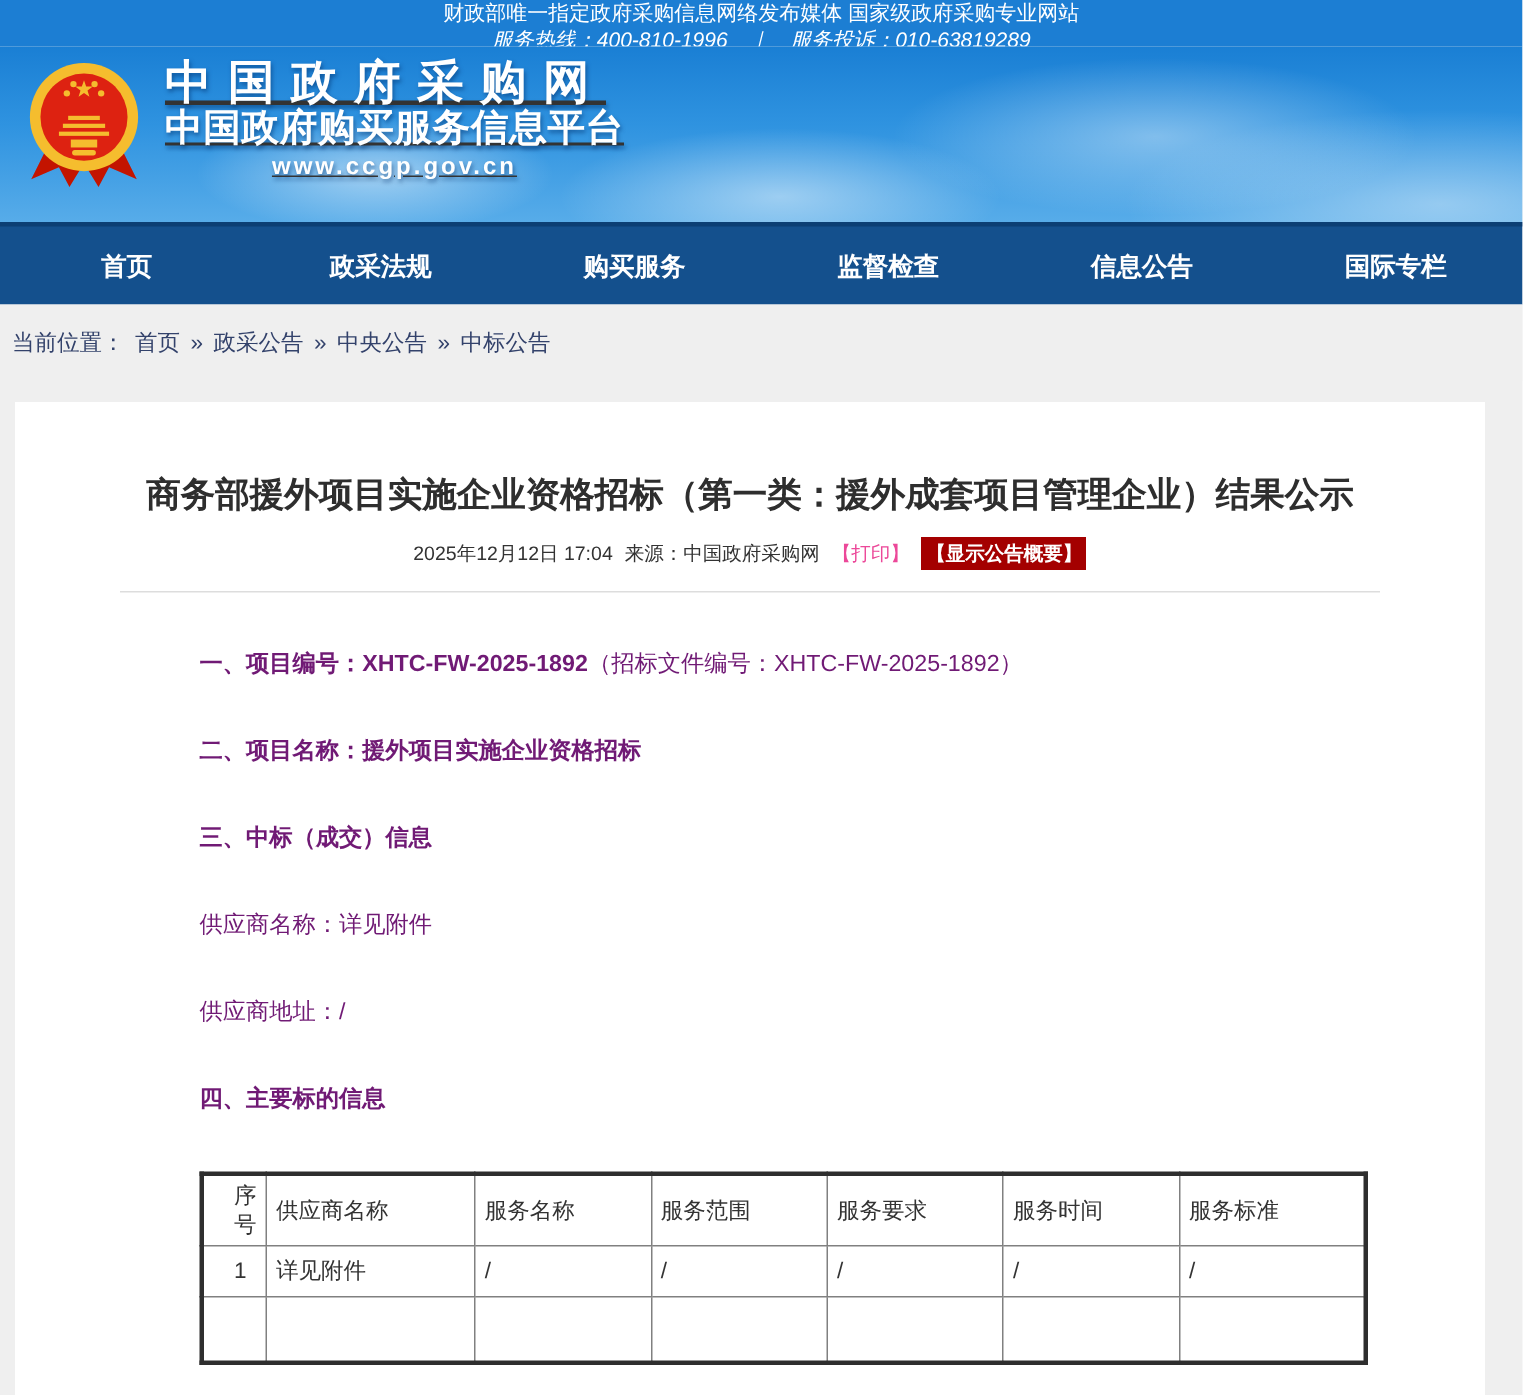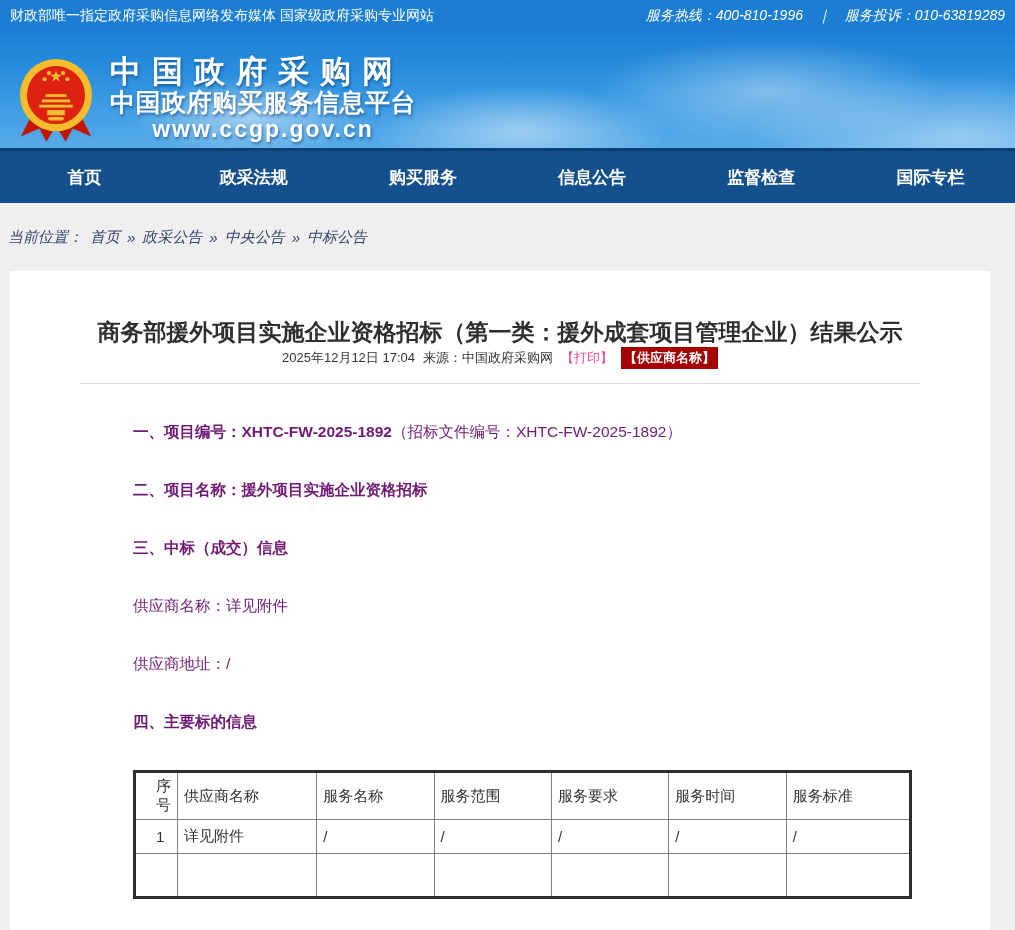--- a/index.html
+++ b/index.html
@@ -11,60 +11,60 @@
   html,body{margin:0;padding:0;}
   body{
     width:1015px;height:930px;background:var(--page-bg);
     font-family:"Liberation Sans","DejaVu Sans",sans-serif;color:var(--text-dark);
     overflow:hidden;
   }
   
   .topbar{
     height:31px;background:var(--topbar-blue);color:#fff;
     display:flex;justify-content:space-between;align-items:center;
-    padding:0 10px;font-size:14px;white-space:nowrap;
+    padding:0 10px;font-size:14px;white-space:nowrap;flex-direction:column;
   }
   .topbar-right{display:flex;gap:14px;align-items:center;font-style:italic;}
   
   .header{
     height:117px;position:relative;overflow:hidden;
     background:
       radial-gradient(ellipse 170px 55px at 250px 85px, rgba(255,255,255,.50), rgba(255,255,255,0) 70%),
       radial-gradient(ellipse 210px 65px at 520px 100px, rgba(255,255,255,.45), rgba(255,255,255,0) 70%),
       radial-gradient(ellipse 250px 75px at 770px 60px, rgba(255,255,255,.38), rgba(255,255,255,0) 70%),
       radial-gradient(ellipse 300px 90px at 960px 105px, rgba(255,255,255,.40), rgba(255,255,255,0) 70%),
       linear-gradient(180deg,#1a7fd4 0%, #2f93e0 45%, #57ace9 100%);
   }
-  .logo{position:absolute;left:12px;top:24px;display:flex;align-items:flex-start;cursor:pointer;}
+  .logo{position:absolute;left:12px;top:7px;display:flex;align-items:flex-start;cursor:pointer;text-decoration:underline;}
   .site-text{margin-left:10px;color:#fff;text-shadow:1px 2px 3px rgba(0,50,110,.55);}
   .site-line1{font-size:31px;font-weight:bold;letter-spacing:11px;line-height:33px;white-space:nowrap;}
   .site-line2{font-size:25px;font-weight:bold;letter-spacing:.5px;line-height:29px;white-space:nowrap;}
-  .site-line3{font-size:23px;font-weight:bold;letter-spacing:2px;text-align:center;line-height:24px;}
+  .site-line3{font-size:16px;font-weight:bold;letter-spacing:2px;text-align:center;line-height:24px;}
   
   .nav{
     height:55px;background:var(--nav-blue);border-top:3px solid var(--nav-top-edge);
     display:flex;align-items:stretch;
   }
   .nav-item{
     flex:1;display:flex;align-items:center;justify-content:center;
     color:#fff;font-size:17px;font-weight:bold;text-decoration:none;cursor:pointer;
   }
   
   .breadcrumb{
-    height:68px;display:flex;align-items:center;padding-left:8px;
-    color:var(--breadcrumb-text);font-size:15px;gap:7px;background:var(--page-bg);font-style:italic;
+    height:51px;display:flex;align-items:center;padding-left:8px;
+    color:var(--breadcrumb-text);font-size:15px;gap:7px;background:var(--page-bg);
   }
   .crumb{color:var(--breadcrumb-text);text-decoration:none;cursor:pointer;}
   .crumb-sep{color:var(--breadcrumb-text);}
   
   .content{
     width:980px;margin-left:10px;background:#fff;min-height:676px;padding-bottom:10px;
   }
   .article-title{
-    margin:0;padding:46px 40px 0;text-align:center;
+    margin:14px;padding:46px 40px 0;text-align:center;
     font-size:23px;font-weight:bold;color:#2e2e2e;line-height:30px;
   }
   .meta{
     text-align:center;font-size:13px;color:#333;
     display:flex;justify-content:center;align-items:center;gap:8px;
   }
   .print-link{color:#ec4899;cursor:pointer;}
   .summary-badge{
     background:var(--badge-red);color:#fff;font-weight:bold;
     padding:2px 3px;cursor:pointer;
@@ -124,22 +124,22 @@
       <div class="site-line2">中国政府购买服务信息平台</div>
       <div class="site-line3">www.ccgp.gov.cn</div>
     </div>
   </div>
 </div>
 
 <div class="nav">
   <a class="nav-item">首页</a>
   <a class="nav-item">政采法规</a>
   <a class="nav-item">购买服务</a>
+  <a class="nav-item">监督检查</a>
   <a class="nav-item">信息公告</a>
-  <a class="nav-item">监督检查</a>
   <a class="nav-item">国际专栏</a>
 </div>
 
 <div class="breadcrumb">
   <span>当前位置：</span>
   <a class="crumb">首页</a>
   <span class="crumb-sep">»</span>
   <a class="crumb">政采公告</a>
   <span class="crumb-sep">»</span>
   <a class="crumb">中央公告</a>
@@ -147,21 +147,21 @@
   <a class="crumb">中标公告</a>
 </div>
 
 <div class="content">
   <h1 class="article-title">商务部援外项目实施企业资格招标（第一类：援外成套项目管理企业）结果公示</h1>
 
   <div class="meta">
     <span>2025年12月12日 17:04</span>
     <span>来源：中国政府采购网</span>
     <a class="print-link">【打印】</a>
-    <a class="summary-badge">【供应商名称】</a>
+    <a class="summary-badge">【显示公告概要】</a>
   </div>
 
   <hr class="meta-rule">
 
   <div class="article-body">
     <p class="para"><b>一、项目编号：XHTC-FW-2025-1892</b><span>（招标文件编号：XHTC-FW-2025-1892）</span></p>
     <p class="para"><b>二、项目名称：援外项目实施企业资格招标</b><span></span></p>
     <p class="para"><b>三、中标（成交）信息</b><span></span></p>
     <p class="para"><b></b><span>供应商名称：详见附件</span></p>
     <p class="para"><b></b><span>供应商地址：/</span></p>

